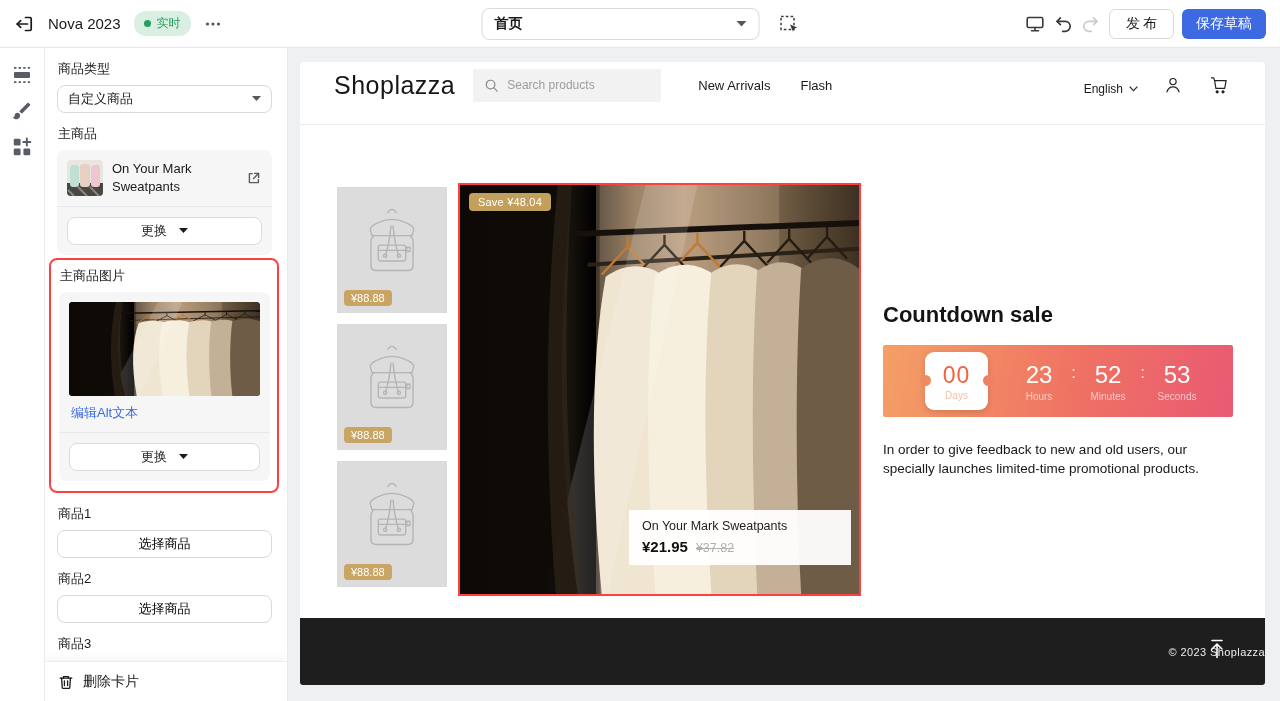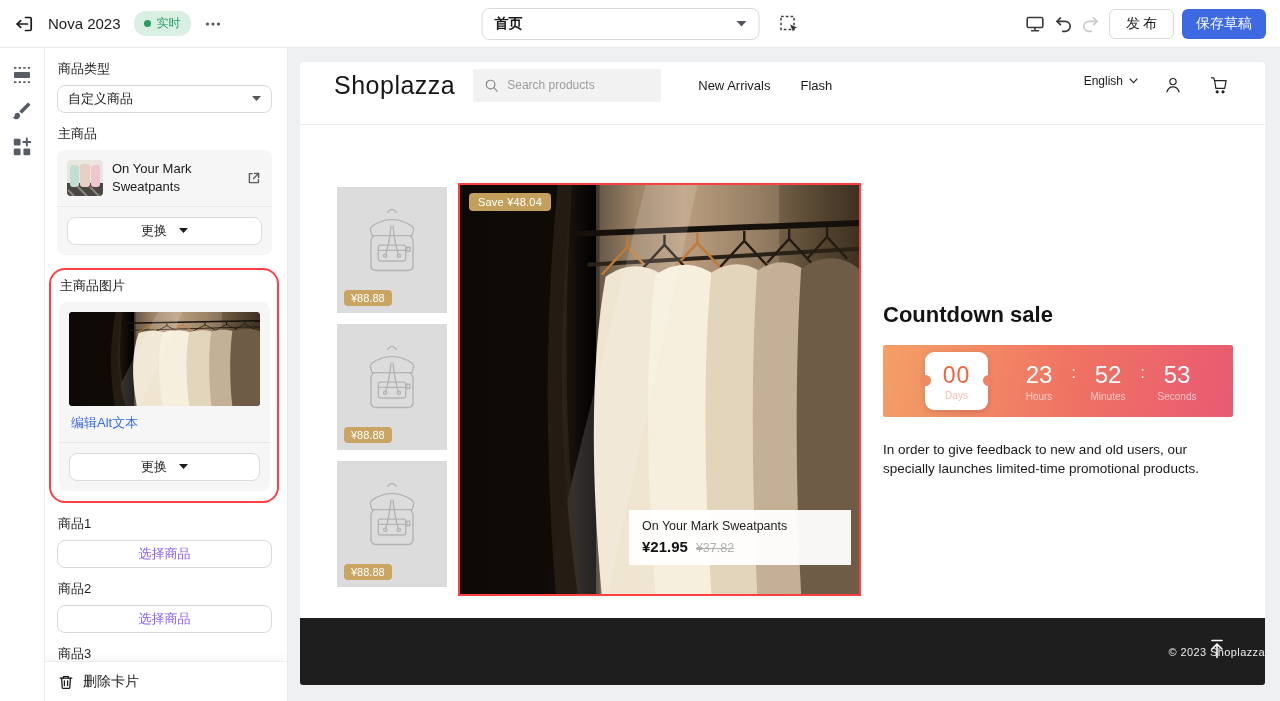--- a/index.html
+++ b/index.html
@@ -31,37 +31,37 @@
   .panel-title { font-size:15px; font-weight:700; margin-left:22px; }
   .panel-body { padding:0 15px 0 12px; }
   .field-label { display:block; font-size:13px; color:#1b1b1b; margin:12px 0 7px 1px; }
   .select { height:28px; border:1px solid #d9d9db; border-radius:8px; display:flex; align-items:center; justify-content:space-between; padding:0 10px; font-size:13px; cursor:pointer; background:#fff; }
   .card { background:#f6f6f7; border-radius:8px; padding:10px; }
   .prod-row { display:flex; align-items:center; gap:9px; }
   .prod-thumb { width:36px; height:36px; border-radius:4px; overflow:hidden; flex:none; }
   .prod-name { flex:1; font-size:13px; line-height:1.35; }
   .card-div { border-top:1px solid #e8e8ea; margin:10px -10px; }
   .change-btn { width:100%; height:28px; background:#fff; border:1px solid #dcdcde; border-radius:8px; display:flex; align-items:center; justify-content:center; gap:12px; font-size:13px; color:#1b1b1b; cursor:pointer; font-family:inherit; }
-  .hl-section { border:2px solid #ff4040; border-radius:16px; margin:13px -7px 0 -8px; padding:2px 7px 10px 8px; }
+  .hl-section { border:2px solid #ff4040; border-radius:8px; margin:3px -7px 0 -8px; padding:2px 7px 10px 8px; }
   .hl-section .field-label { margin-top:5px; }
   .img-thumb { width:100%; height:94px; border-radius:4px; overflow:hidden; background:#111; }
   .alt-link { display:inline-block; font-size:13px; color:#3a6be4; margin:8px 0 0 2px; cursor:pointer; }
-  .outline-btn { width:100%; height:28px; background:#fff; border:1px solid #d9d9db; border-radius:8px; font-size:13px; color:#8b5cf6; cursor:pointer; font-family:inherit; }
+  .outline-btn { width:100%; height:28px; background:#fff; border:1px solid #d9d9db; border-radius:8px; font-size:13px; color:#000000; cursor:pointer; font-family:inherit; }
   .panel-footer { position:absolute; left:0; right:0; bottom:0; height:40px; background:#fff; border-top:1px solid #ededed; box-shadow:0 -3px 8px rgba(0,0,0,.04); display:flex; align-items:center; gap:9px; padding:0 13px; font-size:14px; cursor:pointer; }
 
   
   .preview { position:absolute; left:300px; top:62px; width:965px; height:623px; background:#fff; border-radius:3px; overflow:hidden; z-index:3; }
   .store-header { height:63px; border-bottom:1px solid #ececec; display:flex; align-items:center; padding:0 35px 16px 34px; }
   .logo { font-size:25px; letter-spacing:.5px; color:#171717; cursor:pointer; }
   .search { margin-left:18px; width:188px; height:33px; background:#f2f2f3; border-radius:2px; display:flex; align-items:center; gap:8px; padding:0 11px; }
   .search input { border:0; background:transparent; outline:0; font-size:12px; width:100%; font-family:inherit; color:#333; }
   .search input::placeholder { color:#9c9c9c; }
   .nav { display:flex; gap:30px; margin-left:37px; font-size:13px; }
   .nav span { cursor:pointer; }
-  .hdr-right { margin-left:auto; display:flex; align-items:flex-start; gap:24px; }
+  .hdr-right { margin-left:auto; display:flex; align-items:flex-end; gap:24px; }
   .lang { display:flex; align-items:center; gap:6px; font-size:12px; cursor:pointer; }
 
   .thumbs { position:absolute; left:37px; top:125px; width:110px; display:flex; flex-direction:column; gap:11px; }
   .thumb { position:relative; height:126px; background:#dcdcdd; cursor:pointer; }
   .thumb svg.bp { position:absolute; left:50%; top:16px; transform:translateX(-50%); }
   .price-badge { position:absolute; left:7px; bottom:7px; background:#c9a462; color:#fff; font-size:11px; padding:2px 7px; border-radius:4px; }
 
   .main-image { position:absolute; left:158px; top:121px; width:403px; height:413px; border:2px solid #ff4040; cursor:pointer; }
   .main-image > svg { width:100%; height:100%; }
   .save-badge { position:absolute; left:9px; top:8px; background:#c2a05c; color:#fff; font-size:11px; padding:3px 9px; border-radius:4px; letter-spacing:.2px; }

